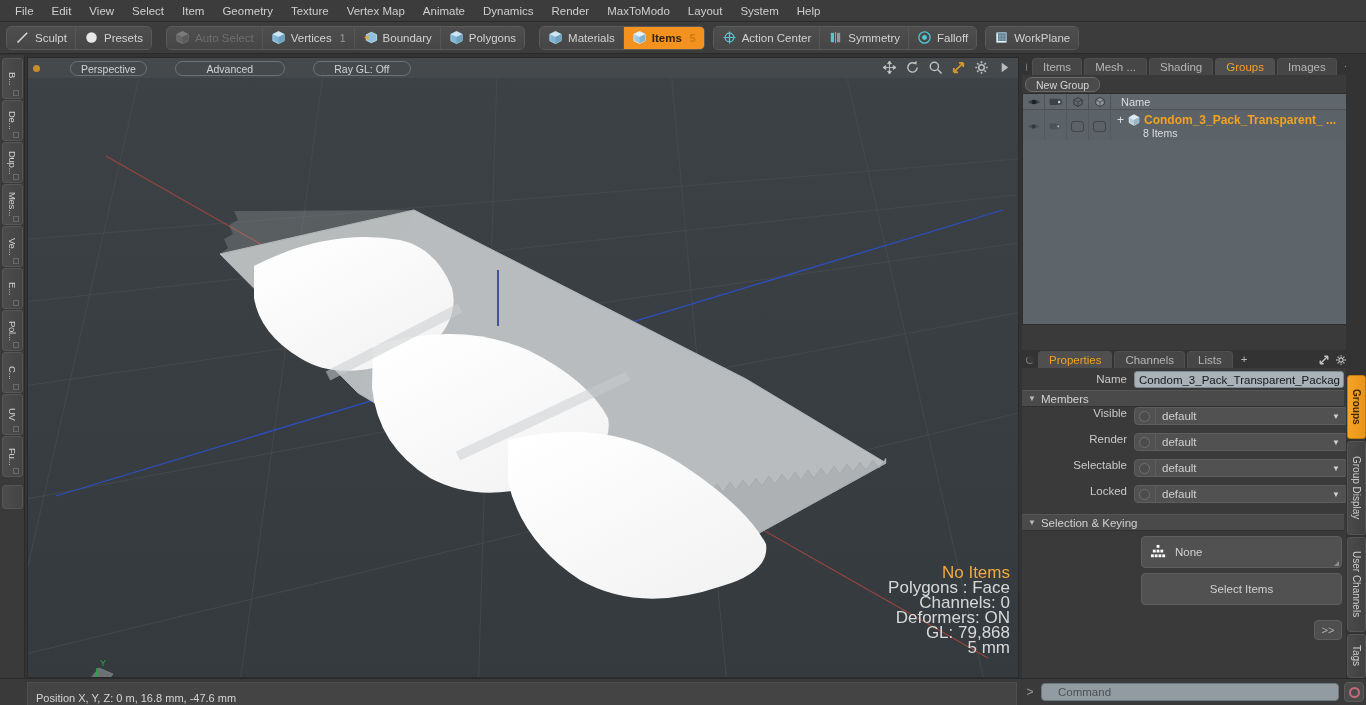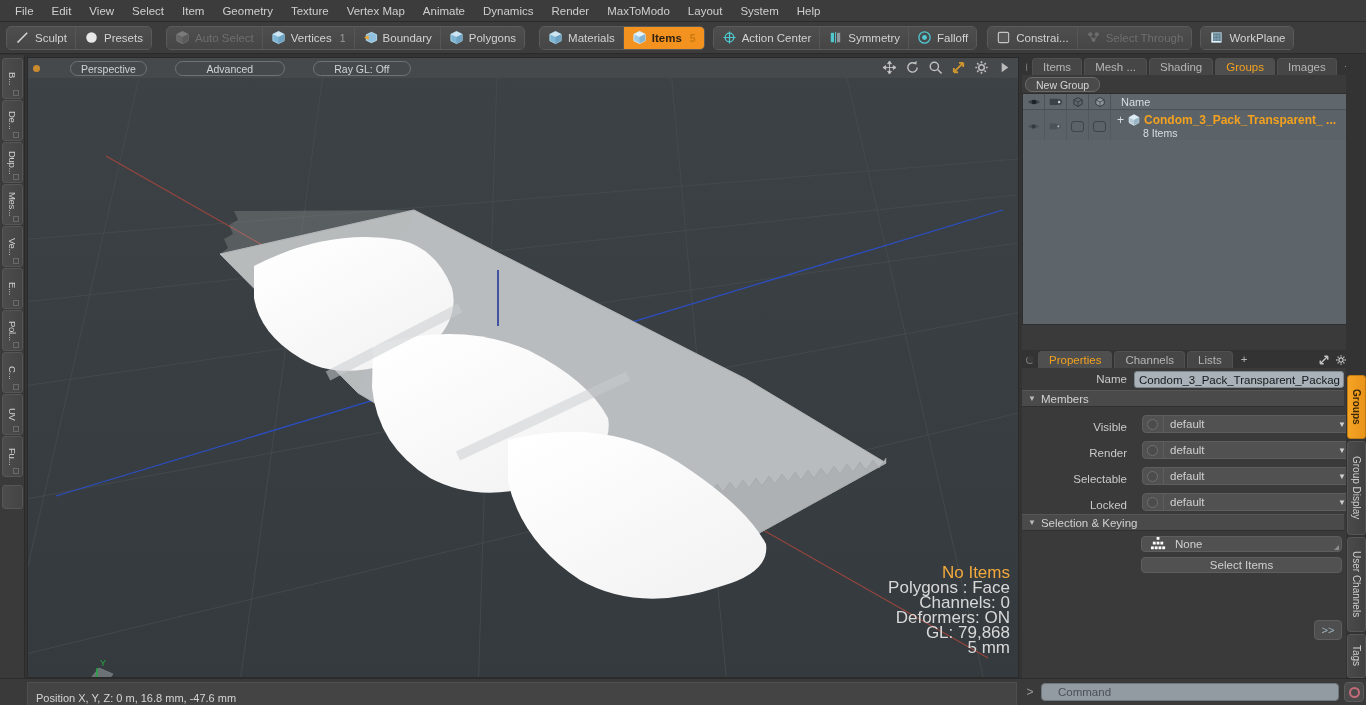--- a/index.html
+++ b/index.html
@@ -154,31 +154,31 @@
     flex: 1; height: 17px; line-height: 16px; background: #a8b2b8; color: #14181a;
     border: 1px solid #7d878c; border-radius: 3px; padding: 0 4px;
     font-size: 11.5px; overflow: hidden; white-space: nowrap;
   }
   .section {
     height: 17px; background: #4a4a4a; border-top: 1px solid #565656;
     border-bottom: 1px solid #303030; display: flex; align-items: center;
     padding-left: 6px; font-size: 11.5px; color: #d2d2d2; margin-right: 22px;
   }
   .section .tri { margin-right: 5px; font-size: 8px; color: #b9b9b9; }
-  .frow { display: flex; align-items: flex-end; height: 26px; padding-right: 12px; gap: 8px; }
+  .frow { display: flex; align-items: flex-start; height: 26px; padding-right: 18px; }
   .flbl { width: 112px; text-align: right; padding-right: 7px; font-size: 11.5px; color: #cacaca; }
   .fctl {
     flex: 1; height: 18px; display: flex; align-items: center;
     background: #515151; border: 1px solid #5e5e5e; border-radius: 4px;
   }
   .fdot { width: 11px; height: 11px; border-radius: 50%; border: 1px solid #6f6f6f; margin: 0 5px 0 4px; background: #4c4c4c; }
   .fval { flex: 1; font-size: 11.5px; color: #d0d0d0; border-left: 1px solid #5e5e5e; padding-left: 6px; line-height: 16px; }
   .fcar { margin-right: 7px; font-size: 8px; color: #cfcfcf; }
   .wbtn {
-    margin-left: 119px; margin-right: 24px; height: 16px;
+    margin-left: 119px; margin-right: 24px; height: 32px;
     background: #515151; border: 1px solid #5e5e5e; border-radius: 4px;
     display: flex; align-items: center; padding-left: 8px; font-size: 11.5px;
     color: #d0d0d0; margin-top: 5px; position: relative;
   }
   .wbtn.ghost { color: #8a8a8a; justify-content: center; padding-left: 0; }
   .wbtn.ctr { justify-content: center; padding-left: 0; }
   .wbtn .corner { position: absolute; right: 2px; bottom: 1px; width: 0; height: 0; border-left: 5px solid transparent; border-bottom: 5px solid #8d8d8d; }
   .dotgrid { width: 17px; height: 17px; margin-right: 8px; }
   .fwd {
     position: absolute; right: 24px; bottom: 38px; width: 28px; height: 20px;
@@ -332,37 +332,20 @@
     </div>
     <div class="tbtn">
       <svg class="ico" viewBox="0 0 16 16">
         <circle cx="8" cy="8" r="6" fill="none" stroke="#4fc8d0" stroke-width="1.4"></circle>
         <circle cx="8" cy="8" r="2.6" fill="#4fc8d0"></circle>
       </svg>
       <span>Falloff</span>
     </div>
   </div>
 
-  <div class="tgroup" style="margin-left:10px">
-    <div class="tbtn">
-      <svg class="ico" viewBox="0 0 16 16">
-        <rect x="2.5" y="2.5" width="11" height="11" rx="1.5" fill="#585858" stroke="#c6c6c6" stroke-width="1.2"></rect>
-      </svg>
-      <span>Constrai...</span>
-    </div>
-    <div class="tbtn disabled">
-      <svg class="ico" viewBox="0 0 16 16">
-        <circle cx="4.5" cy="4.5" r="2.2" fill="#6d6d6d"></circle>
-        <circle cx="11.5" cy="4.5" r="2.2" fill="#6d6d6d"></circle>
-        <circle cx="8" cy="10.5" r="2.2" fill="#6d6d6d"></circle>
-        <path d="M4.5 6.7 L8 10.5 M11.5 6.7 L8 10.5" stroke="#6d6d6d" stroke-width="1.1"></path>
-      </svg>
-      <span>Select Through</span>
-    </div>
-  </div>
 
   <div class="tgroup" style="margin-left:8px">
     <div class="tbtn">
       <svg class="ico" viewBox="0 0 16 16">
         <rect x="3" y="3" width="10" height="10" fill="#5d7c8c" stroke="#b9d4e0"></rect>
         <path d="M3 6.3 H13 M3 9.6 H13 M6.3 3 V13 M9.6 3 V13" stroke="#8fb0c0" stroke-width=".7"></path>
         <path d="M3.5 3.5 V12.5 H12.5" stroke="#e8f2f8" stroke-width="1.3" fill="none"></path>
       </svg>
       <span>WorkPlane</span>
     </div>

